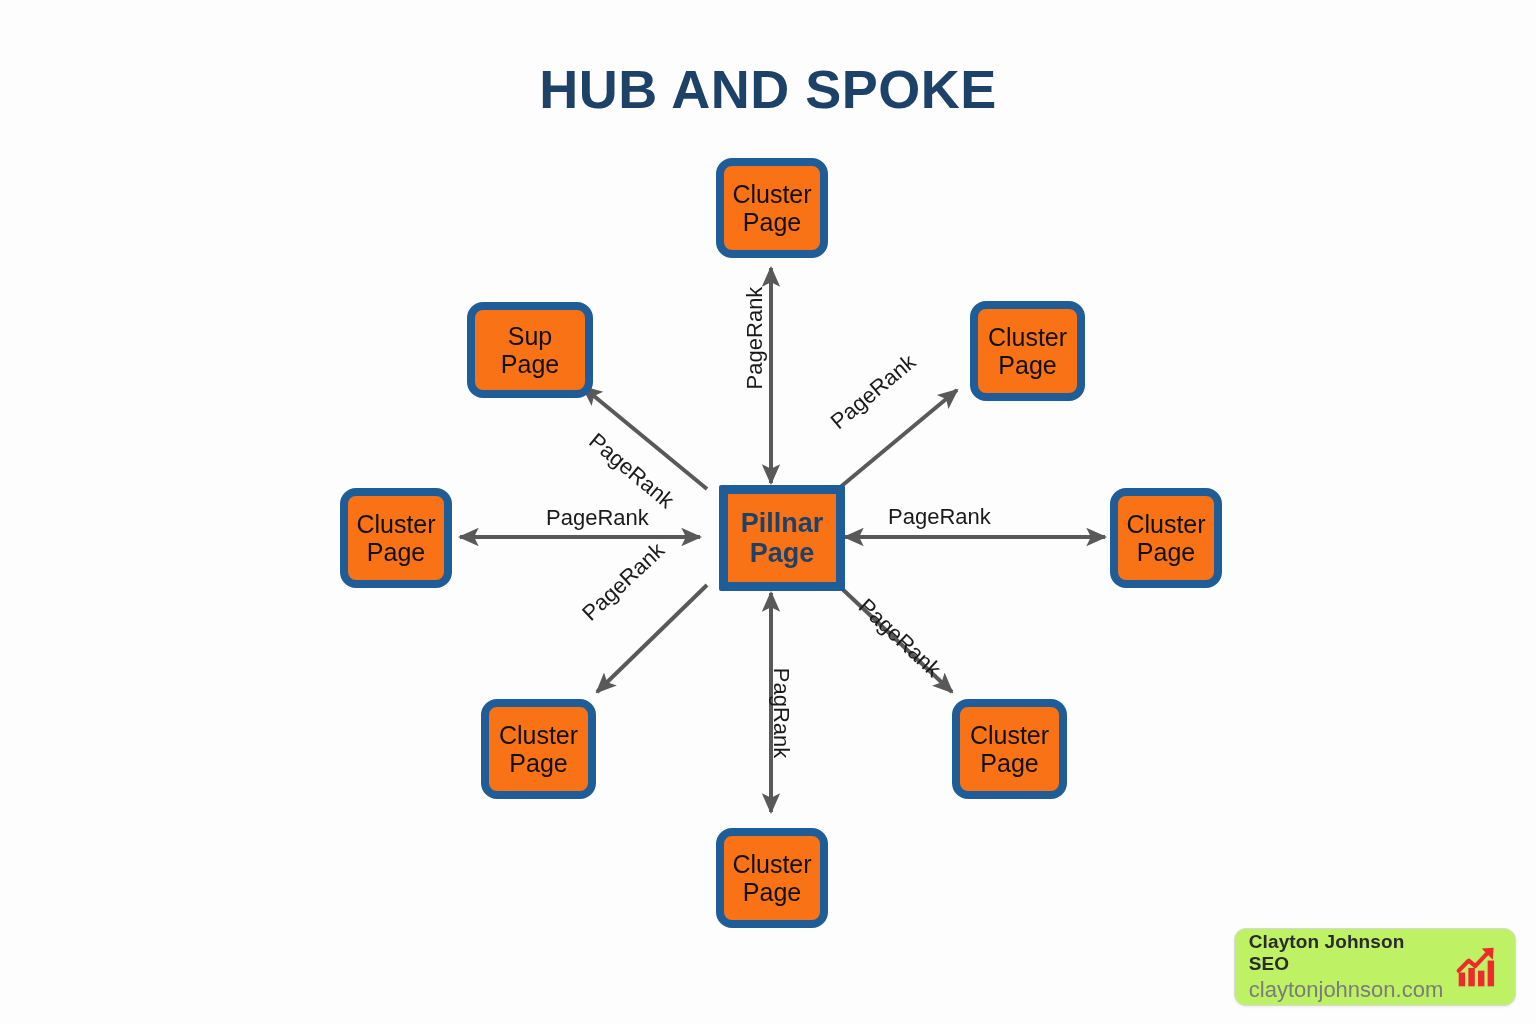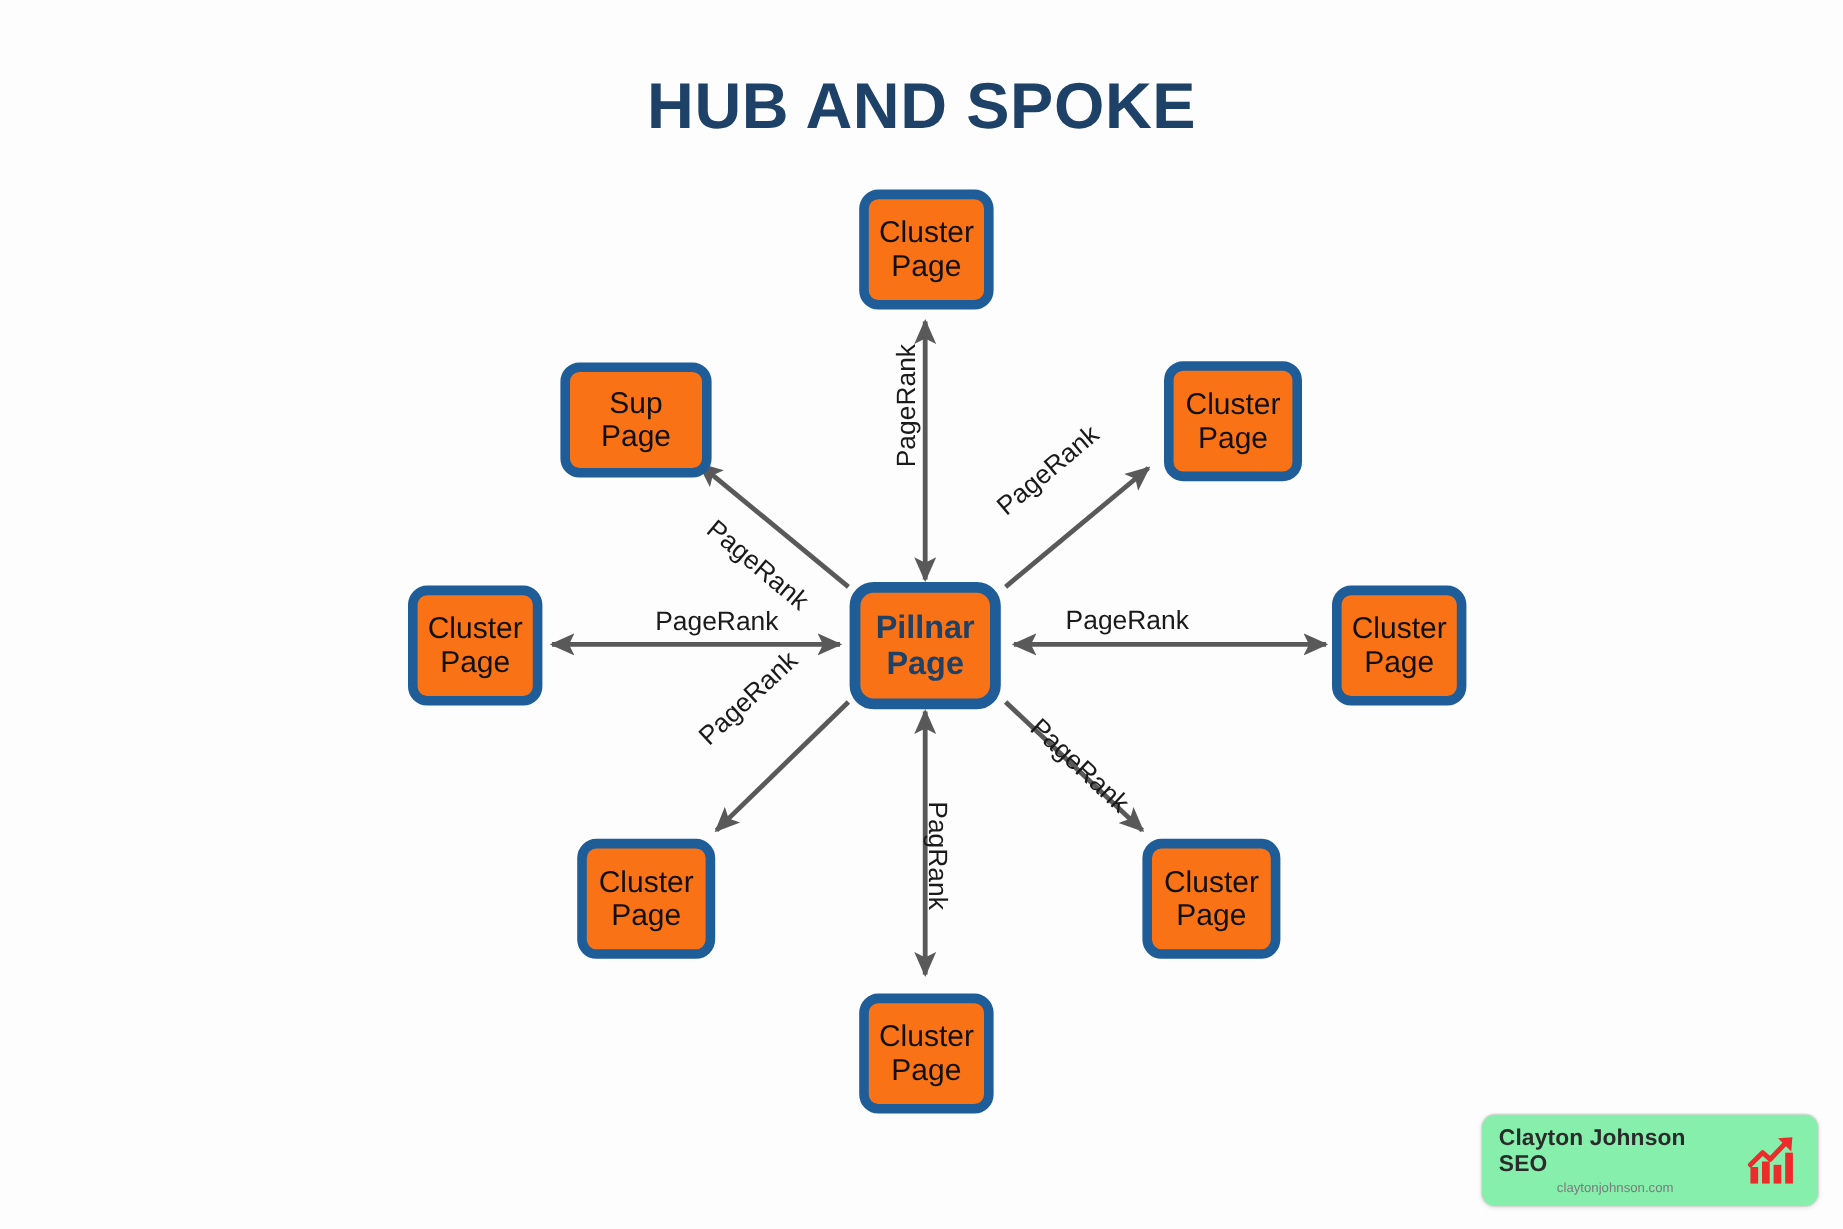--- a/index.html
+++ b/index.html
@@ -56,41 +56,42 @@
   .node .label {
     display: block;
     white-space: pre-line;
   }
   .node.hub {
     border-width: 9px;
     border-color: #1f5d99;
     font-weight: bold;
     color: #1d4167;
     font-size: 27px;
-    border-radius: 20px;
+    border-radius: 2px;
+    margin-left: 11px;
   }
 
   .edge-label {
     position: absolute;
     font-size: 22px;
     color: #1a1a1a;
     font-family: "Liberation Sans", sans-serif;
     white-space: nowrap;
     z-index: 6;
     background: transparent;
   }
 
   #brand-box {
     position: absolute;
     left: 1234px;
     top: 928px;
     width: 282px;
     height: 78px;
     box-sizing: border-box;
-    background: #86efac;
+    background: #bef264;
     border: 1px solid #d8d8d8;
     border-radius: 12px;
     box-shadow: 0 1px 3px rgba(0,0,0,0.07);
     display: flex;
     align-items: center;
     justify-content: center;
     gap: 12px;
     padding: 0 14px;
   }
   #brand-text {
@@ -100,21 +101,21 @@
     justify-content: center;
   }
   #brand-name {
     font-size: 19px;
     font-weight: bold;
     color: #2b2b2b;
     letter-spacing: 0.1px;
     font-family: "Liberation Sans", sans-serif;
   }
   #brand-url {
-    font-size: 11px;
+    font-size: 22px;
     color: #7b7b7b;
     margin-top: 2px;
     font-family: "Liberation Sans", sans-serif;
   }
   #brand-logo {
     width: 46px;
     height: 46px;
     flex: 0 0 auto;
   }
 </style>

